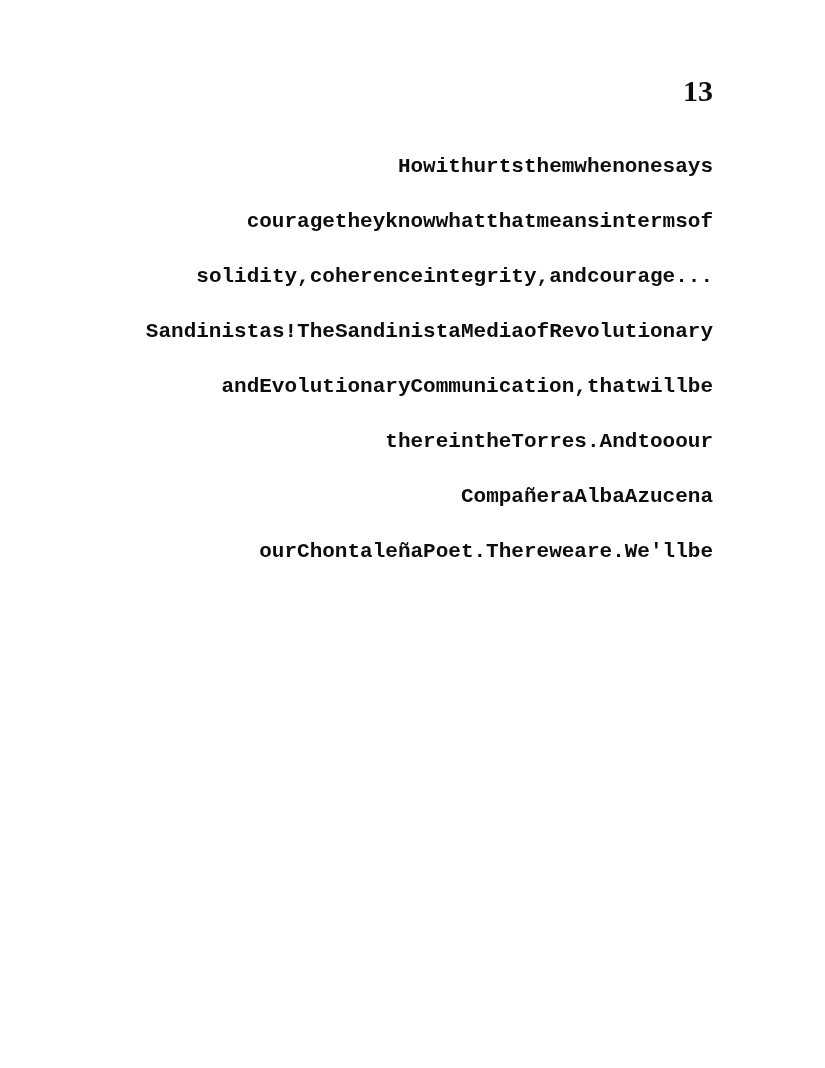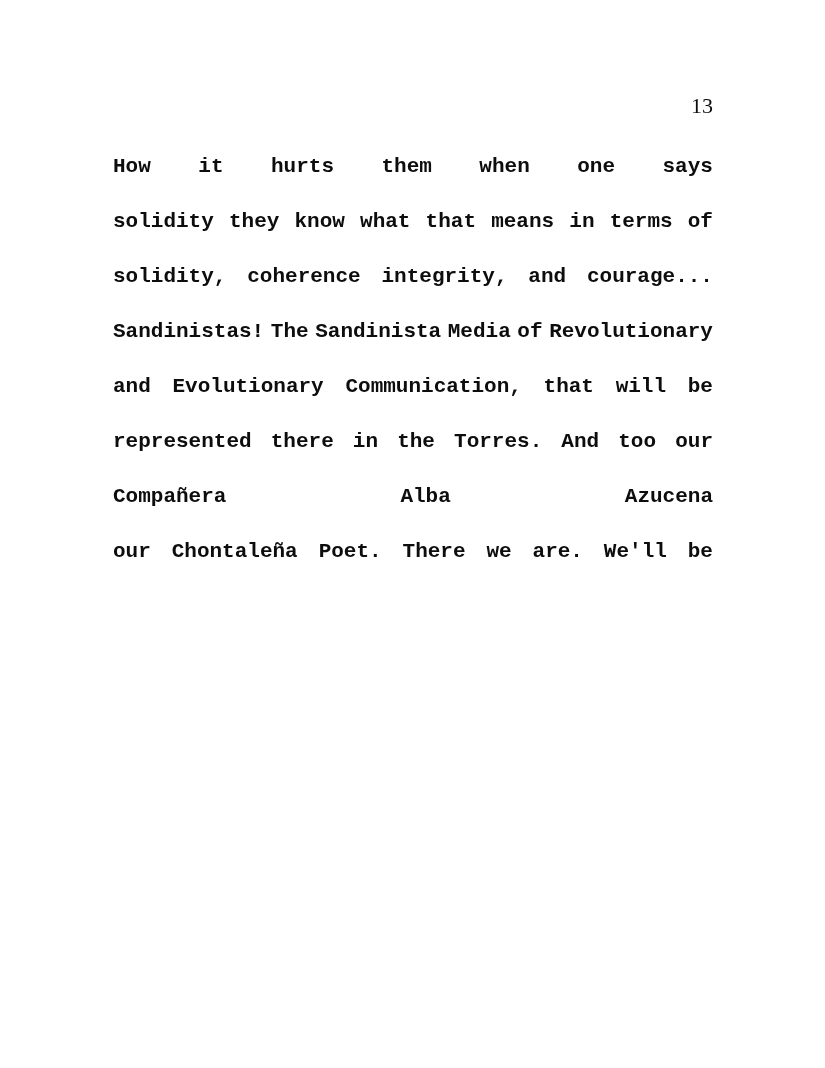--- a/index.html
+++ b/index.html
@@ -14,60 +14,60 @@
     position: relative;
     font-family: "Liberation Mono", monospace;
   }
   .page {
     position: absolute;
     inset: 0;
     background: #ffffff;
   }
   .page-number {
     position: absolute;
-    top: 95px;
+    top: 76px;
     right: 112px;
     font-family: "Liberation Serif", serif;
-    font-weight: 400;
-    font-size: 22px;
+    font-weight: 700;
+    font-size: 30px;
     line-height: 1;
     color: #0d0d0d;
     letter-spacing: 0px;
   }
   .typed-text {
     position: absolute;
     left: 113px;
     top: 139px;
     width: 600px;
     color: #0d0d0d;
   }
   .typed-line {
     display: flex;
-    justify-content: space-between;
+    justify-content: flex-end;
     height: 55px;
     line-height: 55px;
     font-family: "Liberation Mono", monospace;
     font-weight: 700;
     font-size: 21px;
     white-space: pre;
   }
   
   .typed-line span {
     display: inline-block;
   }
 </style>
 </head>
 <body>
 
 <main class="page">
   <div class="page-number">13</div>
 
   <section class="typed-text">
       <div class="typed-line"><span>How</span><span>it</span><span>hurts</span><span>them</span><span>when</span><span>one</span><span>says</span></div>
-      <div class="typed-line"><span>solidity</span><span>they</span><span>know</span><span>what</span><span>that</span><span>means</span><span>in</span><span>terms</span><span>of</span></div>
+      <div class="typed-line"><span>courage</span><span>they</span><span>know</span><span>what</span><span>that</span><span>means</span><span>in</span><span>terms</span><span>of</span></div>
       <div class="typed-line"><span>solidity,</span><span>coherence</span><span>integrity,</span><span>and</span><span>courage...</span></div>
       <div class="typed-line"><span>Sandinistas!</span><span>The</span><span>Sandinista</span><span>Media</span><span>of</span><span>Revolutionary</span></div>
       <div class="typed-line"><span>and</span><span>Evolutionary</span><span>Communication,</span><span>that</span><span>will</span><span>be</span></div>
-      <div class="typed-line"><span>represented</span><span>there</span><span>in</span><span>the</span><span>Torres.</span><span>And</span><span>too</span><span>our</span></div>
+      <div class="typed-line"><span>there</span><span>in</span><span>the</span><span>Torres.</span><span>And</span><span>too</span><span>our</span></div>
       <div class="typed-line"><span>Compañera</span><span>Alba</span><span>Azucena</span></div>
       <div class="typed-line"><span>our</span><span>Chontaleña</span><span>Poet.</span><span>There</span><span>we</span><span>are.</span><span>We'll</span><span>be</span></div>
     </section>
 </main>
 
 </body></html>

